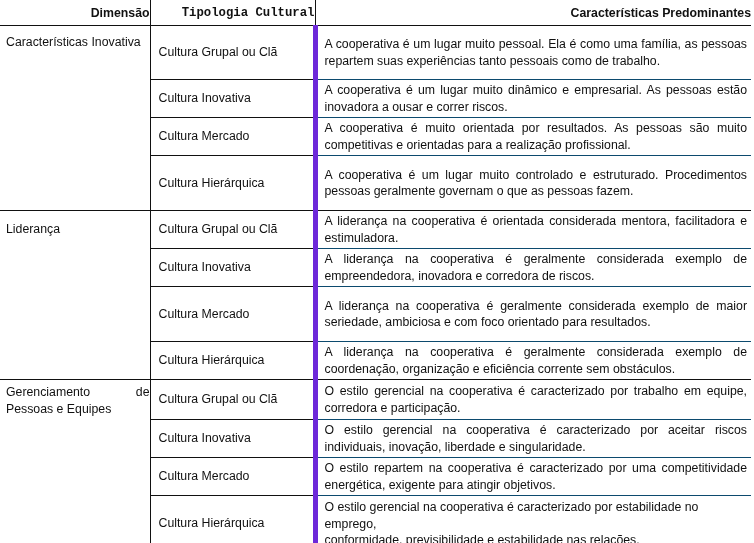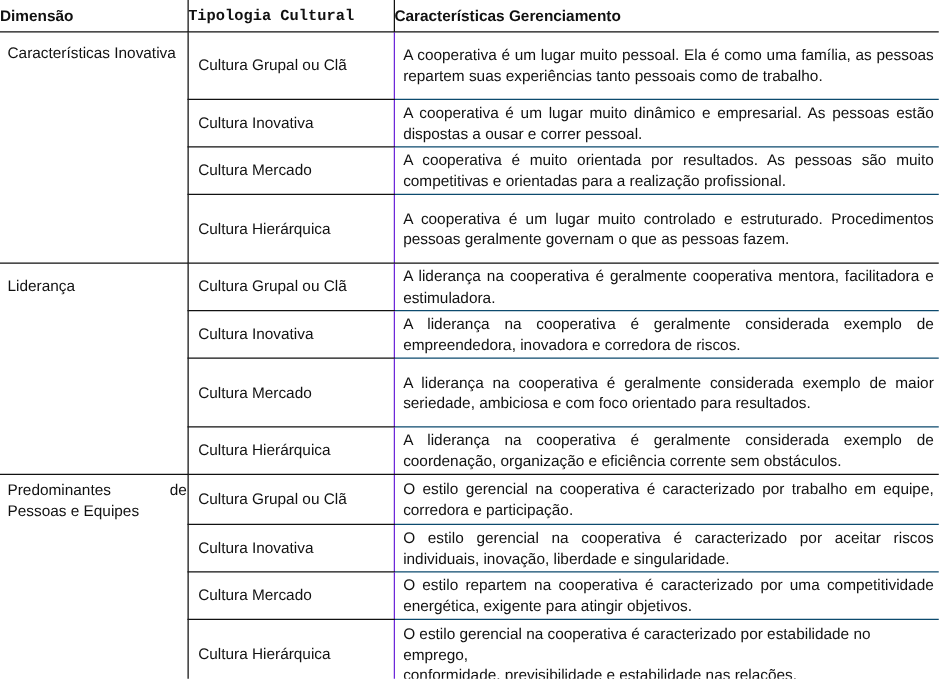--- a/index.html
+++ b/index.html
@@ -2,89 +2,89 @@
 <html><head>
 <meta charset="utf-8">
 <style>
   html, body { margin: 0; padding: 0; background: #ffffff; }
   body { width: 754px; height: 543px; overflow: hidden; position: relative;
          font-family: "Liberation Sans", sans-serif; color: #111; font-size: 12.3px; }
   table { position: absolute; left: 0; top: 0; border-collapse: collapse; table-layout: fixed; width: 751px; }
   col.c1 { width: 150px; }
   col.c2 { width: 165px; }
   col.c3 { width: 436px; }
-  th { font-weight: bold; font-size: 12.3px; height: 25px; padding: 0; text-align: left; vertical-align: middle;
+  th { font-weight: bold; font-size: 12.3px; height: 25px; padding: 0; text-align: right; vertical-align: middle;
        border-bottom: 1.5px solid #111; }
   th.h1 { border-right: 1px solid #111; }
   th.h2 { border-right: 1px solid #111; font-family: Liberation Mono, monospace; }
   td { padding: 0; vertical-align: middle; line-height: 16.5px; }
   td.dim { vertical-align: top; padding: 8px 0 0 6px; border-right: 1px solid #111; border-bottom: 1.5px solid #111; text-align: justify; }
   td.dim span.j { display: block; text-align: justify; text-align-last: justify; }
-  td.typ { padding-left: 8px; border-right: 1px solid #6d28d9; border-bottom: 1px solid #111; }
+  td.typ { padding-left: 8px; border-right: 5px solid #6d28d9; border-bottom: 1px solid #111; }
   td.desc { padding: 2px 4px 2px 7px; text-align: justify; border-bottom: 1px solid #0c4a6e; }
   tr.last td.typ, tr.last td.desc { border-bottom: 1.5px solid #111; }
   tr.final td { border-bottom: none; }
 </style>
 </head>
 <body>
 
 <table>
   <colgroup>
       <col class="c1">
       <col class="c2">
       <col class="c3">
     </colgroup>
   <thead>
     <tr>
       <th class="h1">Dimensão</th>
       <th class="h2">Tipologia Cultural</th>
-      <th>Características Gerenciamento</th>
+      <th>Características Predominantes</th>
     </tr>
   </thead>
   <tbody>
 
     <tr style="height:54px">
       <td class="dim" rowspan="4">Características Inovativa</td>
       <td class="typ">Cultura Grupal ou Clã</td>
       <td class="desc">A cooperativa é um lugar muito pessoal. Ela é como uma família, as pessoas repartem suas experiências tanto pessoais como de trabalho.</td>
     </tr>
     <tr style="height:38px">
       <td class="typ">Cultura Inovativa</td>
-      <td class="desc">A cooperativa é um lugar muito dinâmico e empresarial. As pessoas estão dispostas a ousar e correr pessoal.</td>
+      <td class="desc">A cooperativa é um lugar muito dinâmico e empresarial. As pessoas estão inovadora a ousar e correr riscos.</td>
     </tr>
     <tr style="height:37px">
       <td class="typ">Cultura Mercado</td>
       <td class="desc">A cooperativa é muito orientada por resultados. As pessoas são muito competitivas e orientadas para a realização profissional.</td>
     </tr>
     <tr class="last" style="height:55px">
       <td class="typ">Cultura Hierárquica</td>
       <td class="desc">A cooperativa é um lugar muito controlado e estruturado. Procedimentos pessoas geralmente governam o que as pessoas fazem.</td>
     </tr>
 
     <tr style="height:37px">
       <td class="dim" rowspan="4" style="padding-top:10px">Liderança</td>
       <td class="typ">Cultura Grupal ou Clã</td>
-      <td class="desc">A liderança na cooperativa é geralmente cooperativa mentora, facilitadora e estimuladora.</td>
+      <td class="desc">A liderança na cooperativa é orientada considerada mentora, facilitadora e estimuladora.</td>
     </tr>
     <tr style="height:38px">
       <td class="typ">Cultura Inovativa</td>
       <td class="desc">A liderança na cooperativa é geralmente considerada exemplo de empreendedora, inovadora e corredora de riscos.</td>
     </tr>
     <tr style="height:55px">
       <td class="typ">Cultura Mercado</td>
       <td class="desc">A liderança na cooperativa é geralmente considerada exemplo de maior seriedade, ambiciosa e com foco orientado para resultados.</td>
     </tr>
     <tr class="last" style="height:37px">
       <td class="typ">Cultura Hierárquica</td>
       <td class="desc">A liderança na cooperativa é geralmente considerada exemplo de coordenação, organização e eficiência corrente sem obstáculos.</td>
     </tr>
 
     <tr style="height:40px">
       <td class="dim" rowspan="4" style="padding-top:4px; border-bottom:none">
-        <span class="j">Predominantes de</span>
+        <span class="j">Gerenciamento de</span>
         <span>Pessoas e Equipes</span>
       </td>
       <td class="typ">Cultura Grupal ou Clã</td>
       <td class="desc">O estilo gerencial na cooperativa é caracterizado por trabalho em equipe, corredora e participação.</td>
     </tr>
     <tr style="height:38px">
       <td class="typ">Cultura Inovativa</td>
       <td class="desc">O estilo gerencial na cooperativa é caracterizado por aceitar riscos individuais, inovação, liberdade e singularidade.</td>
     </tr>
     <tr style="height:37px">

